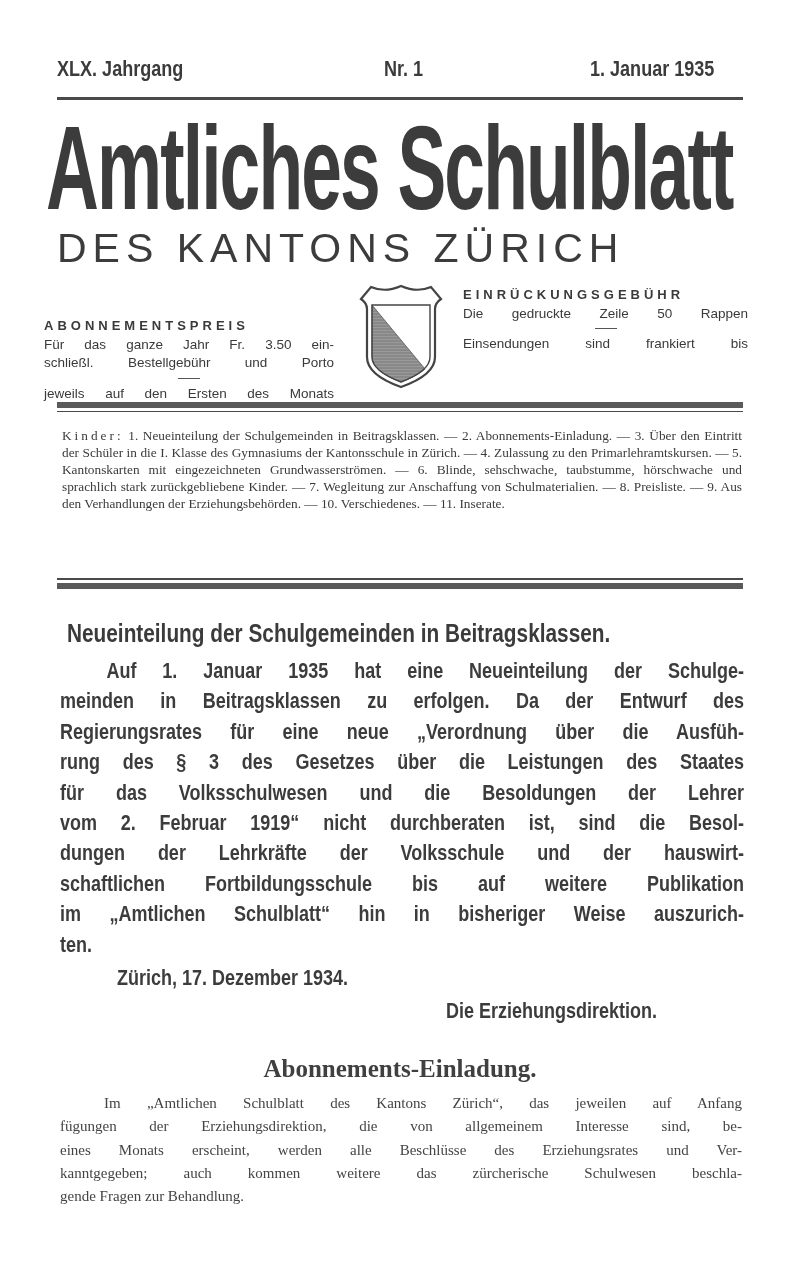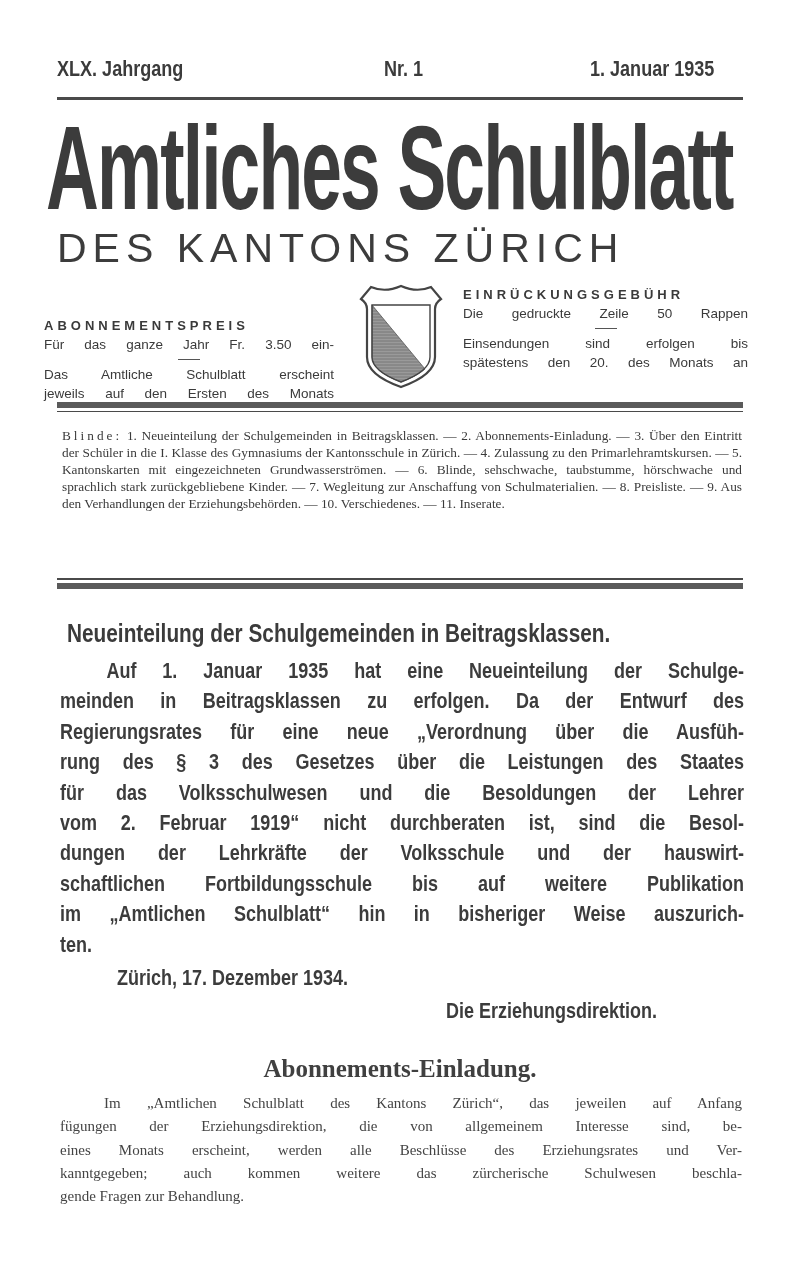--- a/index.html
+++ b/index.html
@@ -87,22 +87,22 @@
 <div class="abs meta cond" id="meta-date">1. Januar 1935</div>
 
 <div class="rule" style="top:97px;left:57px;width:686px;height:3px;"></div>
 
 <div class="abs cond" id="masthead-title"><span>Amtliches Schulblatt</span></div>
 <div class="abs sans" id="masthead-sub">DES KANTONS ZÜRICH</div>
 
 <div class="abs info sans" id="info-left">
   <span class="spaced left-line">ABONNEMENTSPREIS</span>
   <span class="left-line">Für das ganze Jahr Fr. 3.50 ein-</span>
+  <span class="left-line">schließl. Bestellgebühr und Porto</span>
   <span class="dash"></span>
-  <span class="left-line">Das Amtliche Schulblatt erscheint</span>
   <span class="left-line">jeweils auf den Ersten des Monats</span>
 </div>
 
 <div class="abs" id="crest">
   <svg width="92" height="108" viewBox="0 0 92 108">
     <defs>
       <pattern id="hatch" width="3" height="3" patternUnits="userSpaceOnUse">
         <rect width="3" height="3" fill="#9a9a9a"></rect>
         <line x1="0" y1="1" x2="3" y2="1" stroke="#6e6e6e" stroke-width="0.8"></line>
       </pattern>
@@ -110,29 +110,28 @@
     <path d="M6 16 L16 4 Q30 10 46 3 Q62 10 76 4 L86 16 Q80 20 80 26 L80 74 Q80 92 46 104 Q12 92 12 74 L12 26 Q12 20 6 16 Z" fill="#ffffff" stroke="#444" stroke-width="2.2"></path>
     <path d="M17 22 L17 74 Q17 88 46 99 Q62 93 70 86 Z" fill="url(#hatch)" stroke="#555" stroke-width="0.8"></path>
     <path d="M17 22 L17 74 Q17 88 46 99 Q75 88 75 74 L75 22 Z" fill="none" stroke="#444" stroke-width="1.4"></path>
   </svg>
 </div>
 
 <div class="abs info sans" id="info-right">
   <span class="spaced right-line">EINRÜCKUNGSGEBÜHR</span>
   <span class="right-line">Die gedruckte Zeile 50 Rappen</span>
   <span class="dash"></span>
-  <span class="right-line">Einsendungen sind erfolgen bis</span>
-  <span class="right-line">spätestens den 20. des Monats an</span>
+  <span class="right-line">Einsendungen sind frankiert bis</span>
 </div>
 
 <div class="rule" style="top:402px;left:57px;width:686px;height:6px;background:#5a5a5a;"></div>
 <div class="rule" style="top:411px;left:57px;width:686px;height:1px;"></div>
 
 <div class="abs serif" id="contents">
-  <span class="label">Blinde:</span>
+  <span class="label">Kinder:</span>
   <span>1. Neueinteilung der Schulgemeinden in Beitragsklassen. — 2. Abonnements-Einladung. — 3. Über den Eintritt der Schüler in die I. Klasse des Gymnasiums der Kantonsschule in Zürich. — 4. Zulassung zu den Primarlehramtskursen. — 5. Kantonskarten mit eingezeichneten Grundwasserströmen. — 6. Blinde, sehschwache, taubstumme, hörschwache und sprachlich stark zurückgebliebene Kinder. — 7. Wegleitung zur Anschaffung von Schulmaterialien. — 8. Preisliste. — 9. Aus den Verhandlungen der Erziehungsbehörden. — 10. Verschiedenes. — 11. Inserate.</span>
 </div>
 
 <div class="rule" style="top:578px;left:57px;width:686px;height:2px;"></div>
 <div class="rule" style="top:583px;left:57px;width:686px;height:6px;background:#5a5a5a;"></div>
 
 <div class="abs cond" id="article1-title">Neueinteilung der Schulgemeinden in Beitragsklassen.</div>
 <div class="abs cond" id="article1-body">
   <span class="line indent">Auf 1. Januar 1935 hat eine Neueinteilung der Schulge-</span>
   <span class="line">meinden in Beitragsklassen zu erfolgen. Da der Entwurf des</span>

